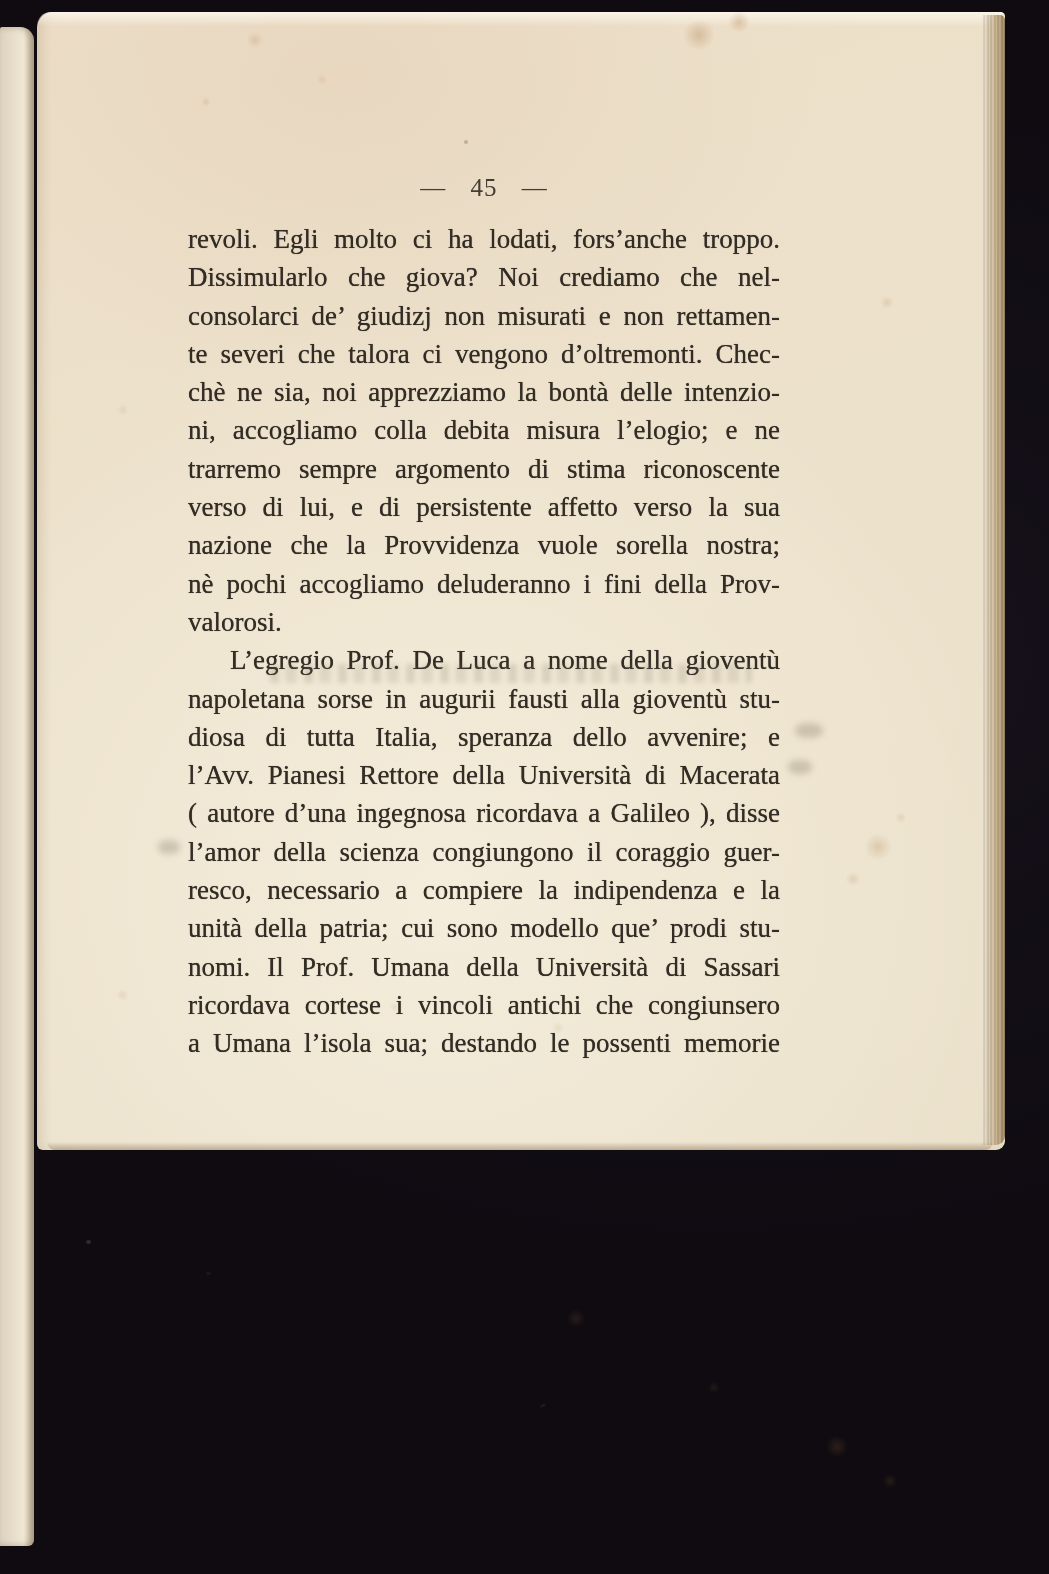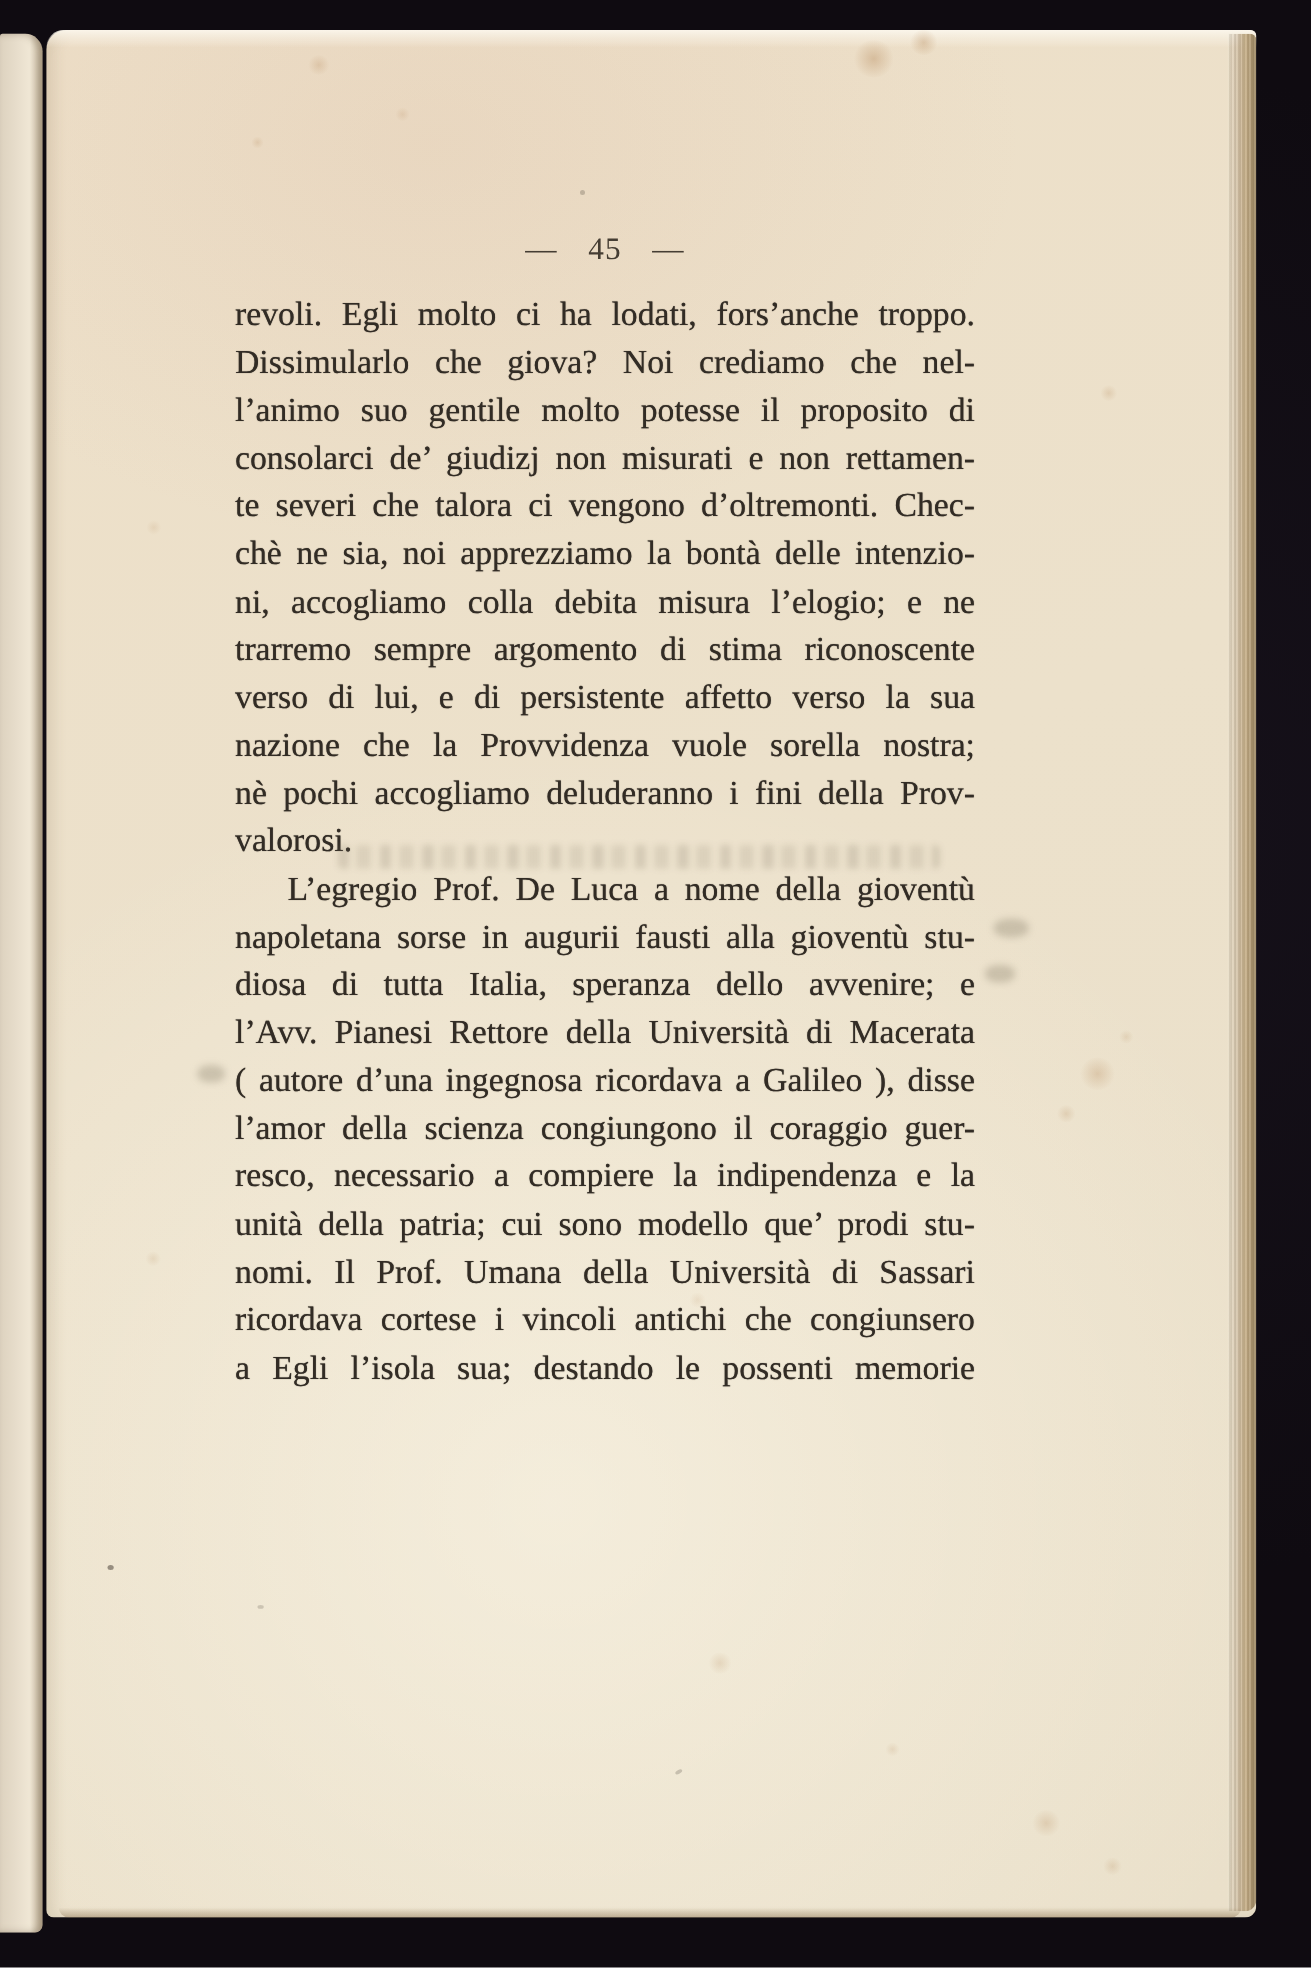--- a/index.html
+++ b/index.html
@@ -24,21 +24,21 @@
   
   .under-page {
     position: absolute; left: 0; top: 27px; width: 34px; height: 1519px;
     background: linear-gradient(90deg, #ddd2bf 0%, var(--paper-under) 35%, #f0e7d5 70%, #cfc2aa 96%);
     border-radius: 2px 14px 6px 0;
     box-shadow: inset -4px 0 6px rgba(90, 70, 45, 0.35);
   }
 
   
   .page {
-    position: absolute; left: 37px; top: 24px; width: 968px; height: 1510px;
+    position: absolute; left: 37px; top: 12px; width: 968px; height: 1138px;
     background:
       radial-gradient(760px 520px at 32% 6%, rgba(214, 176, 152, 0.18), rgba(214,176,152,0) 62%),
       radial-gradient(900px 860px at 42% 78%, rgba(255, 252, 240, 0.45), rgba(255,252,240,0) 70%),
       linear-gradient(158deg, #eddfc8 0%, var(--paper) 45%, #eae0ca 100%);
     border-radius: 16px 5px 9px 6px;
     box-shadow: inset 6px 0 10px rgba(110, 90, 60, 0.14);
   }
   .top-highlight {
     position: absolute; left: 0; right: 0; top: 0; height: 14px;
     background: linear-gradient(180deg, rgba(255, 251, 242, 0.85), rgba(255, 251, 242, 0));
@@ -104,41 +104,40 @@
 <div class="page">
   <div class="top-highlight"></div>
   <div class="fore-edge"></div>
   <div class="bottom-edge"></div>
 
   <div class="page-number">— 45 —</div>
 
   <div class="lines">
     <div class="line">revoli. Egli molto ci ha lodati, fors’anche troppo.</div>
     <div class="line">Dissimularlo che giova? Noi crediamo che nel-</div>
-    <div class="line">l’animo suo gentile molto potesse il proposito di</div>
     <div class="line">consolarci de’ giudizj non misurati e non rettamen-</div>
     <div class="line">te severi che talora ci vengono d’oltremonti. Chec-</div>
     <div class="line">chè ne sia, noi apprezziamo la bontà delle intenzio-</div>
     <div class="line">ni, accogliamo colla debita misura l’elogio; e ne</div>
     <div class="line">trarremo sempre argomento di stima riconoscente</div>
     <div class="line">verso di lui, e di persistente affetto verso la sua</div>
     <div class="line">nazione che la Provvidenza vuole sorella nostra;</div>
     <div class="line">nè pochi accogliamo deluderanno i fini della Prov-</div>
     <div class="line para-end">valorosi.</div>
     <div class="line indent">L’egregio Prof. De Luca a nome della gioventù</div>
     <div class="line">napoletana sorse in augurii fausti alla gioventù stu-</div>
     <div class="line">diosa di tutta Italia, speranza dello avvenire; e</div>
     <div class="line">l’Avv. Pianesi Rettore della Università di Macerata</div>
     <div class="line">( autore d’una ingegnosa ricordava a Galileo ), disse</div>
     <div class="line">l’amor della scienza congiungono il coraggio guer-</div>
     <div class="line">resco, necessario a compiere la indipendenza e la</div>
     <div class="line">unità della patria; cui sono modello que’ prodi stu-</div>
     <div class="line">nomi. Il Prof. Umana della Università di Sassari</div>
     <div class="line">ricordava cortese i vincoli antichi che congiunsero</div>
-    <div class="line">a Egli l’isola sua; destando le possenti memorie</div>
+    <div class="line">a Umana l’isola sua; destando le possenti memorie</div>
   </div>
 
   <div class="ghost-stripe" style="left:233px; top:652px; width:482px;"></div>
   <div class="ghost-blob" style="left:758px; top:711px; width:28px; height:15px;"></div>
   <div class="ghost-blob" style="left:751px; top:748px; width:24px; height:14px;"></div>
   <div class="ghost-blob" style="left:121px; top:828px; width:22px; height:14px;"></div>
 
   <div class="foxing" style="left:645px; top:8px;  width:34px; height:30px; opacity:.55;"></div>
   <div class="foxing" style="left:690px; top:0;    width:24px; height:20px; opacity:.5;"></div>
   <div class="foxing" style="left:209px; top:20px; width:18px; height:16px; opacity:.35;"></div>

